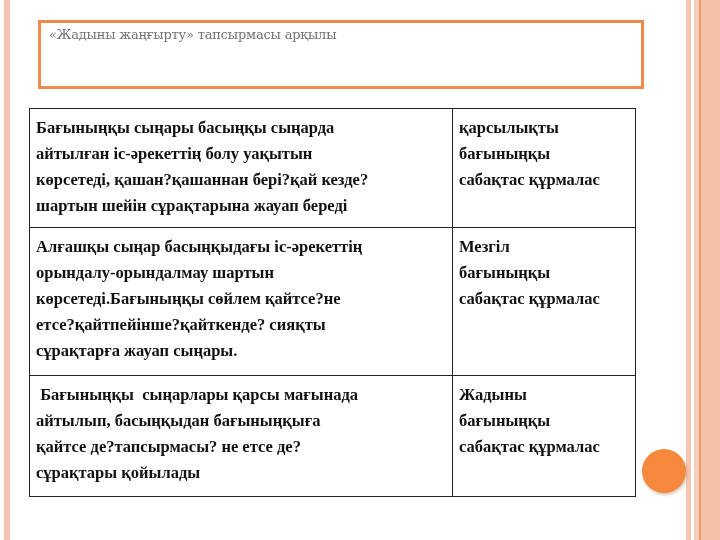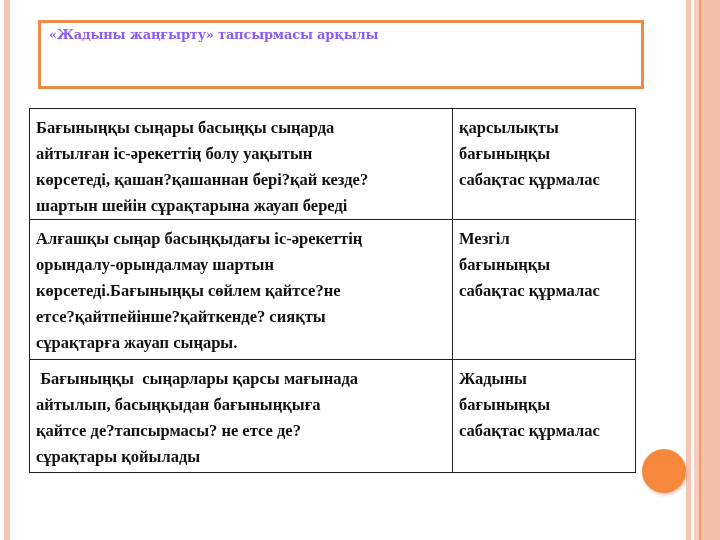--- a/index.html
+++ b/index.html
@@ -20,33 +20,33 @@
   .rs4 { left: 13px; width: 2px; background: #f09a6a; }
   .rs5 { left: 15px; width: 19px; background: #f5c0aa; }
 
   .title-box {
     position: absolute; left: 38px; top: 20px; width: 592px; height: 60px;
     border: 3px solid #f08a4b;
     background: #ffffff;
     padding: 3px 0 0 8px; box-sizing: content-box;
   }
   .title-line {
-    font-family: "DejaVu Serif", serif; font-weight: bold;
-    font-size: 13px; line-height: 18px; color: #8b5cf6; white-space: nowrap;
+    font-family: "DejaVu Serif", serif; font-weight: normal;
+    font-size: 13px; line-height: 18px; color: #737373; white-space: nowrap;
     letter-spacing: -0.2px;
   }
 
   table.match {
     position: absolute; left: 29px; top: 108px;
     width: 607px; border-collapse: collapse;
   }
   table.match td {
     border: 1px solid #222;
     vertical-align: top;
-    padding: 6px 6px 0 6px;
+    padding: 6px 6px 8px 6px;
     font-family: "Liberation Serif", serif; font-weight: bold;
     font-size: 16.5px; line-height: 26px; color: #111;
   }
   td.c1 { width: 410px; }
   td.c2 { width: 170px; margin-left: 20px; }
   tr.r1 td { height: 100px; }
   tr.r2 td { height: 133px; }
   tr.r3 td { height: 106px; }
   .line { display: block; white-space: nowrap; }
 

